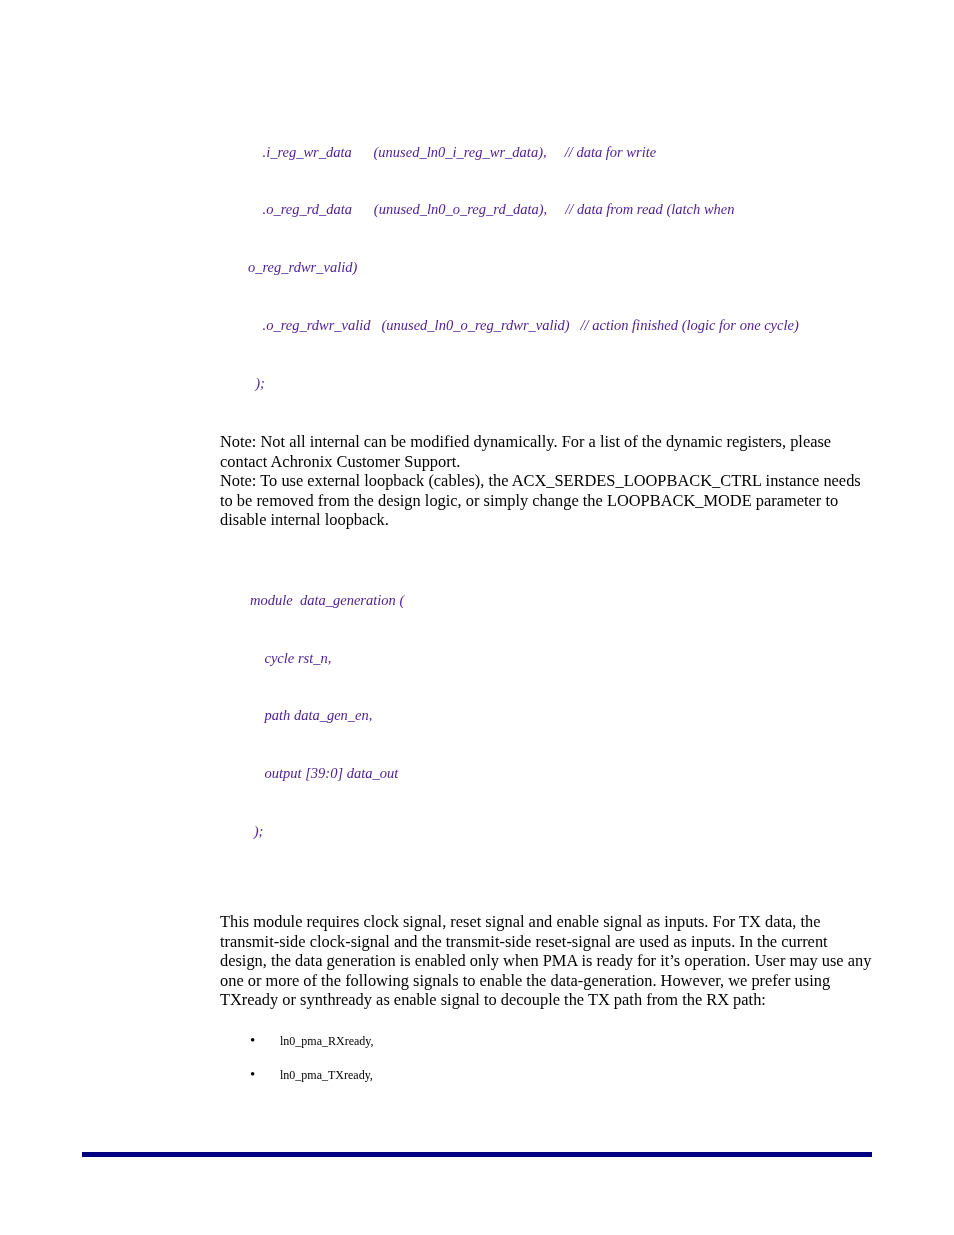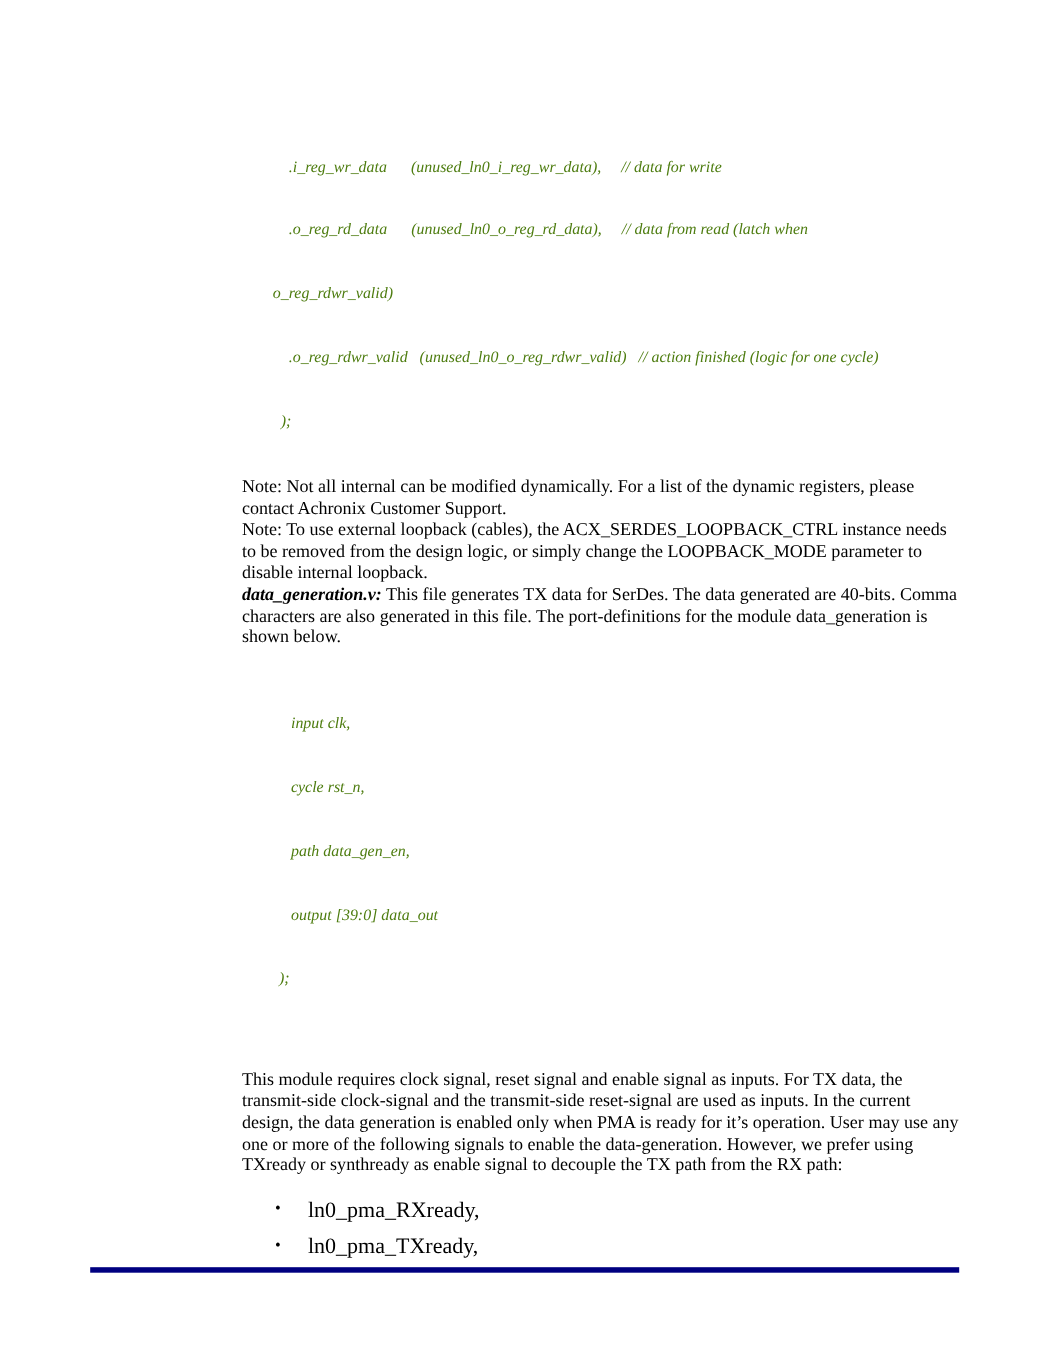--- a/index.html
+++ b/index.html
@@ -28,21 +28,21 @@
   
   .content {
     position: absolute;
     left: 220px;
     top: 104px;
     width: 655px;
   }
 
   
   .code-block {
-    color: #4d7c0f;
+    color: #4c1d95;
     font-family: "Liberation Serif", "DejaVu Serif", serif;
     font-style: italic;
     font-size: 14.5px;
     line-height: 19.3px;
     white-space: pre;
     margin: 0;
   }
   .code-block .ln {
     display: block;
     white-space: pre;
@@ -68,21 +68,21 @@
   }
 
   
   ul.bullets {
     list-style: none;
     margin: 0;
     padding: 0;
   }
   ul.bullets li {
     position: relative;
-    font-size: 20px;
+    font-size: 12px;
     line-height: 19.6px;
     padding-left: 60px;
     margin-top: 14px;
   }
   ul.bullets li:first-child { margin-top: 0; }
   ul.bullets li::before {
     content: "\2022";
     position: absolute;
     left: 30px;
     top: -1px;
@@ -113,24 +113,23 @@
       <span class="ln">o_reg_rdwr_valid)</span>
       <span class="ln">    .o_reg_rdwr_valid   (unused_ln0_o_reg_rdwr_valid)   // action finished (logic for one cycle)</span>
       <span class="ln">  );</span>
     </div>
 
     <p class="body gap-lg">Note: Not all internal can be modified dynamically. For a list of the dynamic registers, please contact Achronix Customer Support.</p>
 
     <p class="body gap-md">Note: To use external loopback (cables), the ACX_SERDES_LOOPBACK_CTRL instance needs to be removed from the design logic, or simply change the LOOPBACK_MODE parameter to disable internal loopback.</p>
 
 
-    <p class="body gap-md"><span class="bi">data_generation.v:</span><span> This file generates TX data for SerDes. The data generated are 40-bits. Comma characters are also generated in this file. The port-definitions for the module data_generation is shown below.</span></p>
 
     <div class="code-block code-2" style="margin-top:22px;">
-      <span class="ln">    input clk,</span>
+      <span class="ln">module  data_generation (</span>
       <span class="ln">    cycle rst_n,</span>
       <span class="ln">    path data_gen_en,</span>
       <span class="ln">    output [39:0] data_out</span>
       <span class="ln"> );</span>
     </div>
 
     <p class="body" style="margin-top:32px;">This module requires clock signal, reset signal and enable signal as inputs. For TX data, the transmit-side clock-signal and the transmit-side reset-signal are used as inputs. In the current design, the data generation is enabled only when PMA is ready for it’s operation. User may use any one or more of the following signals to enable the data-generation. However, we prefer using TXready or synthready as enable signal to decouple the TX path from the RX path:</p>
 
     <ul class="bullets" style="margin-top:22px;">
       <li>ln0_pma_RXready,</li>

